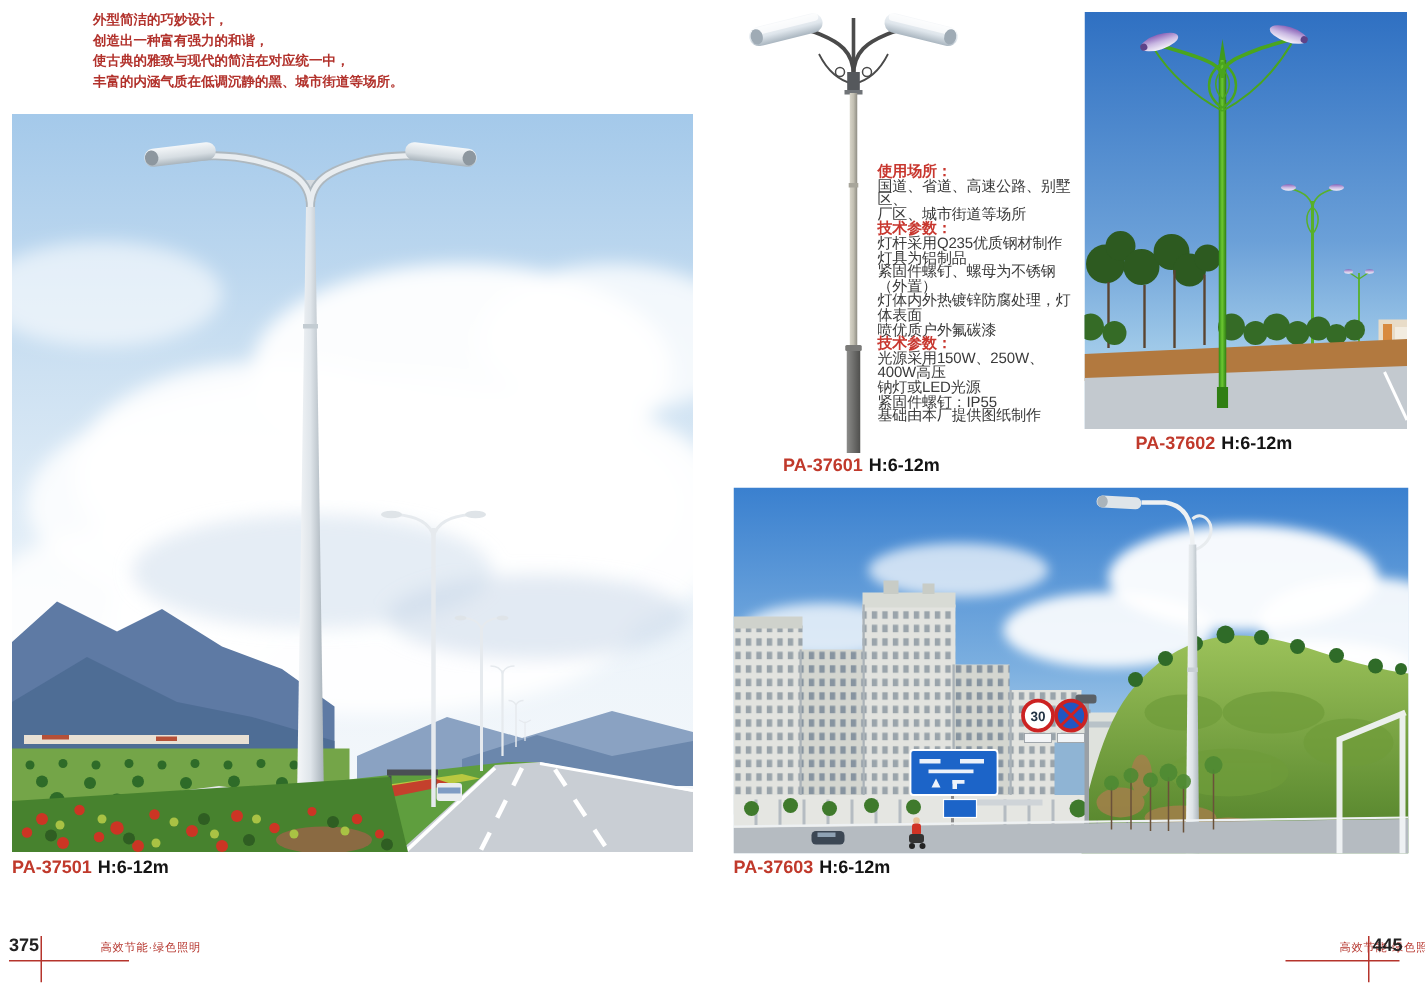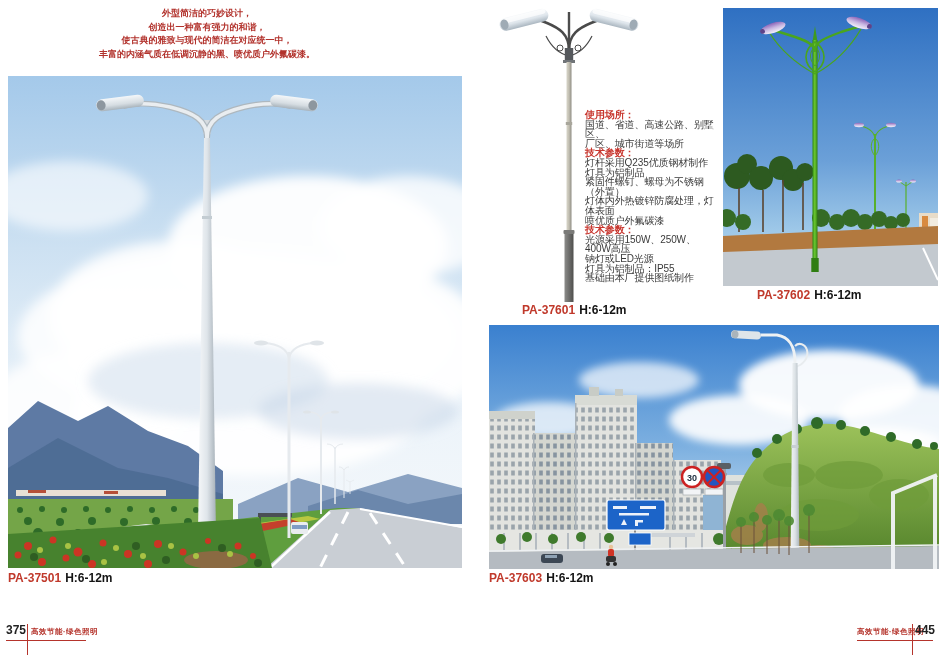--- a/index.html
+++ b/index.html
@@ -1,31 +1,31 @@
 <!DOCTYPE html>
 <html><head>
 <meta charset="utf-8">
 <style>
   html,body{margin:0;padding:0;background:#ffffff;}
   .page{position:relative;width:950px;height:655px;background:#ffffff;overflow:hidden;
         font-family:"Liberation Sans",sans-serif;}
-  .intro{position:absolute;left:62px;top:7px;width:290px;text-align:center;
+  .intro{position:absolute;left:62px;top:7px;width:290px;text-align:left;
          font-size:9px;line-height:13.5px;font-weight:bold;color:#b2322c;}
   .photo{position:absolute;display:block;}
   .product-label{position:absolute;font-size:12px;font-weight:bold;white-space:nowrap;}
   .product-label .code{color:#c0392b;}
   .product-label .size{color:#141414;margin-left:4px;}
   .specs{position:absolute;left:585px;top:110px;width:134px;font-size:10px;
          line-height:9.6px;color:#3a3a3a;letter-spacing:-0.1px;}
   .specs .sec-title{color:#c8372f;font-weight:bold;}
   .footer{position:absolute;top:623px;height:42px;}
   .footer .page-num{position:absolute;top:0;font-size:12px;font-weight:bold;color:#222;}
   .footer .vline{position:absolute;top:1px;width:1px;height:39px;background:#b5342c;}
-  .footer .slogan{position:absolute;top:4px;font-size:7.5px;font-weight:bold;
-                  color:#b5342c;letter-spacing:0.5px;white-space:nowrap;}
+  .footer .slogan{position:absolute;top:4px;font-size:7.5px;font-weight:normal;
+                  color:#b5342c;letter-spacing:0.5px;white-space:nowrap;margin-left:36px;}
   .footer .hline{position:absolute;top:17px;height:1px;background:#b5342c;}
   .fl{left:6px;width:90px;}
   .fl .page-num{left:0;}
   .fl .vline{left:21px;}
   .fl .slogan{left:25px;}
   .fl .hline{left:0;width:80px;}
   .fr{left:855px;width:90px;}
   .fr .slogan{left:2px;}
   .fr .vline{left:57px;}
   .fr .page-num{left:60px;}
@@ -33,21 +33,21 @@
 </style>
 </head>
 <body>
 
 <div class="page">
 
   <div class="intro">
     <div>外型简洁的巧妙设计，</div>
     <div>创造出一种富有强力的和谐，</div>
     <div>使古典的雅致与现代的简洁在对应统一中，</div>
-    <div>丰富的内涵气质在低调沉静的黑、喷优质户外氟碳漆。</div>
+    <div>丰富的内涵气质在低调沉静的黑、城市街道等场所。</div>
   </div>
 
   <svg class="photo" style="left:8px;top:76px;" width="454" height="492" viewBox="0 0 454 492">
     <defs>
       <linearGradient id="skyL" x1="0" y1="0" x2="0" y2="1">
         <stop offset="0" stop-color="#a4c9ea"></stop>
           <stop offset="0.35" stop-color="#cde1f2"></stop>
         <stop offset="0.7" stop-color="#edf4fa"></stop>
           <stop offset="1" stop-color="#f5f8fb"></stop>
       </linearGradient>
@@ -559,21 +559,21 @@
     <div>厂区、城市街道等场所</div>
     <div class="sec-title">技术参数：</div>
     <div>灯杆采用Q235优质钢材制作</div>
     <div>灯具为铝制品</div>
     <div>紧固件螺钉、螺母为不锈钢（外置）</div>
     <div>灯体内外热镀锌防腐处理，灯体表面</div>
     <div>喷优质户外氟碳漆</div>
     <div class="sec-title">技术参数：</div>
     <div>光源采用150W、250W、400W高压</div>
     <div>钠灯或LED光源</div>
-    <div>灯具为铝制品：IP55</div>
+    <div>紧固件螺钉：IP55</div>
     <div>基础由本厂提供图纸制作</div>
   </div>
 
   <div class="footer fl">
     <span class="page-num">375</span>
     <span class="vline"></span>
     <span class="slogan">高效节能·绿色照明</span>
     <span class="hline"></span>
   </div>
   <div class="footer fr">

